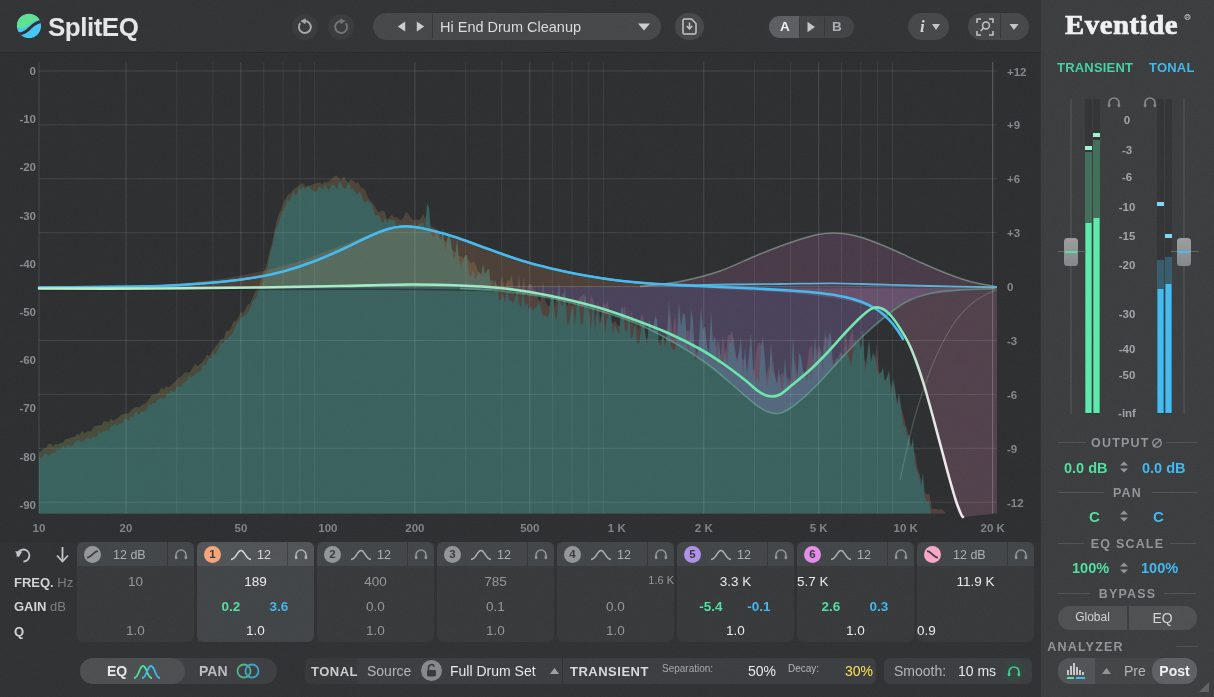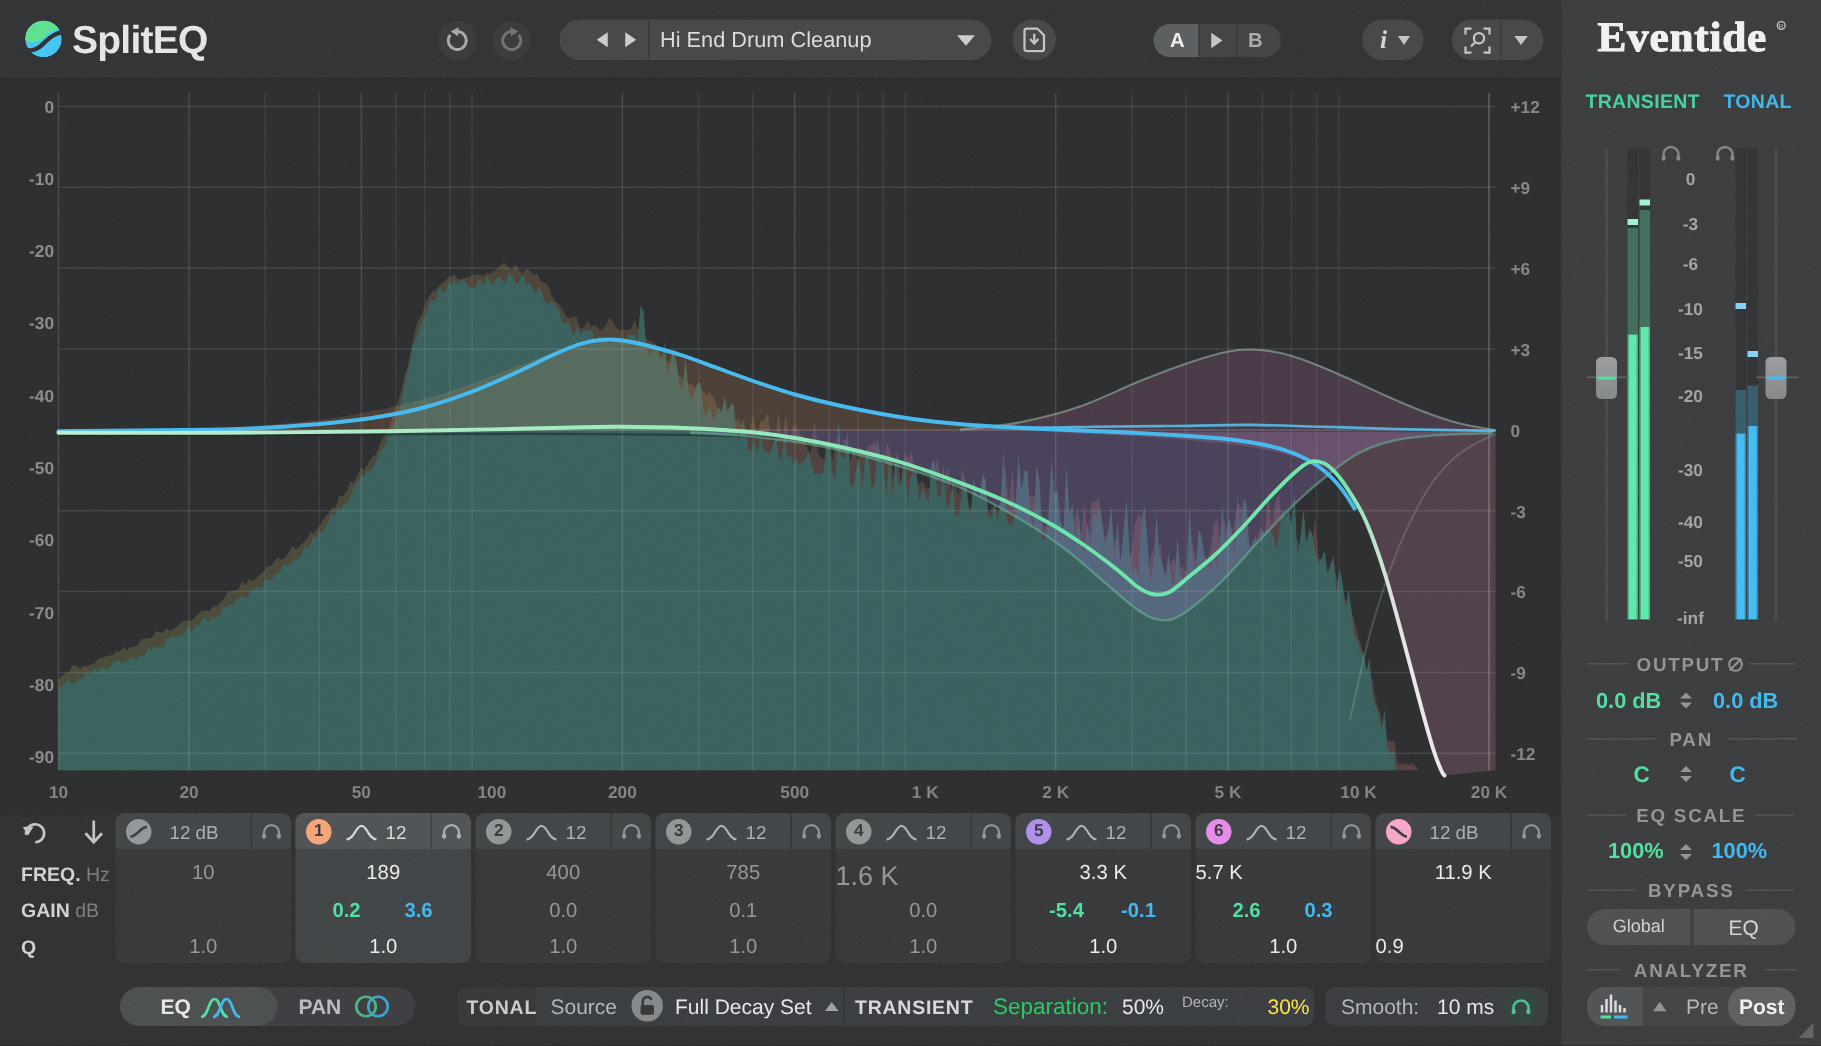--- a/index.html
+++ b/index.html
@@ -259,21 +259,21 @@
 <div class="a" style="left:1141px;top:560px;font-size:14.5px;font-weight:700;color:#38b6f0">100%</div>
 <div class="hr" style="left:1058px;top:593px;width:32px"></div>
 <div class="hr" style="left:1164px;top:593px;width:32px"></div>
 <div class="a" style="left:1041px;top:587px;width:173px;text-align:center;font-size:12.5px;font-weight:700;letter-spacing:1.2px;color:#8e9193">BYPASS</div>
 <div class="a" style="left:1058px;top:606px;width:139px;height:24px;border-radius:12px;background:#47494b"></div>
 <div class="a" style="left:1127px;top:606px;width:1.5px;height:24px;background:#333537"></div>
 <div class="a" style="left:1058px;top:610px;width:69px;text-align:center;font-size:12px;color:#cfd1d3">Global</div>
 <div class="a" style="left:1128px;top:610px;width:69px;text-align:center;font-size:14px;color:#cfd1d3">EQ</div>
 <div class="hr" style="left:1058px;top:646px;width:22px"></div>
 <div class="hr" style="left:1176px;top:646px;width:22px"></div>
-<div class="a" style="left:1041px;top:640px;width:173px;text-align:center;font-size:12.5px;font-weight:700;letter-spacing:1.2px;color:#8e9193">ANALYZER</div>
+<div class="a" style="left:999px;top:640px;width:173px;text-align:center;font-size:12.5px;font-weight:700;letter-spacing:1.2px;color:#8e9193">ANALYZER</div>
 <div class="a" style="left:1058px;top:658px;width:139px;height:26px;border-radius:12px;background:#3b3d3f"></div>
 <div class="a" style="left:1058px;top:658px;width:37px;height:26px;border-radius:12px 0 0 12px;background:#4a4d4f"></div>
 <svg class="a" style="left:1066px;top:662px" width="22" height="18" viewBox="0 0 22 18">
 <g stroke="#d8dadc" stroke-width="1.7">
 <line x1="2" y1="13" x2="2" y2="8"></line>
         <line x1="5" y1="13" x2="5" y2="4"></line>
 <line x1="8" y1="13" x2="8" y2="1"></line>
         <line x1="11" y1="13" x2="11" y2="5"></line>
 <line x1="14" y1="13" x2="14" y2="8"></line>
         <line x1="17" y1="13" x2="17" y2="10"></line>
@@ -375,21 +375,21 @@
 <svg class="a" style="left:590px;top:548.5px" width="22" height="12" viewBox="0 0 22 12">
 <path d="M1,10.5 C6.5,10.5 7,1.5 11,1.5 C15,1.5 15.5,10.5 21,10.5" fill="none" stroke="#a9acae" stroke-width="1.5"></path>
     </svg>
 <div class="a" style="left:617px;top:547.5px;font-size:12.5px;color:#a9acae">12</div>
 <div class="a" style="left:647px;top:542px;width:1px;height:24px;background:rgba(0,0,0,0.25)"></div>
 <svg style="position:absolute;left:654px;top:548px" width="14" height="12" viewBox="0 0 14 12">
       <path d="M2,10 L2,7 A5,5 0 0 1 12,7 L12,10" fill="none" stroke="#8b8e90" stroke-width="1.5" stroke-linecap="round"></path>
       <rect x="0.8" y="7.6" width="2.6" height="3.6" rx="1.2" fill="#8b8e90"></rect>
       <rect x="10.6" y="7.6" width="2.6" height="3.6" rx="1.2" fill="#8b8e90"></rect>
     </svg>
-<div class="a" style="left:557px;top:574px;width:117px;text-align:left;font-size:18px;color:#909395">1.6 K</div>
+<div class="a" style="left:557px;top:574px;width:117px;text-align:right;font-size:11px;color:#909395">1.6 K</div>
 <div class="a" style="left:557px;top:599px;width:117px;text-align:center;font-size:13.5px;color:#909395">0.0</div>
 <div class="a" style="left:557px;top:623px;width:117px;text-align:center;font-size:13.5px;color:#909395">1.0</div>
 <div class="a" style="left:677px;top:542px;width:117px;height:100px;border-radius:6px;background:#2f3132"></div>
 <div class="a" style="left:677px;top:542px;width:117px;height:24px;border-radius:6px 6px 0 0;background:#3b3e40"></div>
 <div class="a" style="left:684px;top:545.5px;width:17px;height:17px;border-radius:50%;background:#ab8ce9"></div>
 <div class="a" style="left:684px;top:547.7px;width:17px;text-align:center;font-size:11.5px;font-weight:700;color:#303234">5</div>
 <svg class="a" style="left:710px;top:548.5px" width="22" height="12" viewBox="0 0 22 12">
 <path d="M1,10.5 C6.5,10.5 7,1.5 11,1.5 C15,1.5 15.5,10.5 21,10.5" fill="none" stroke="#a9acae" stroke-width="1.5"></path>
     </svg>
 <div class="a" style="left:737px;top:547.5px;font-size:12.5px;color:#a9acae">12</div>
@@ -451,27 +451,27 @@
 <div class="a" style="left:305px;top:658px;width:571px;height:26px;border-radius:6px;background:#333639"></div>
     <div class="a" style="left:884px;top:658px;width:148px;height:26px;border-radius:6px;background:#333639"></div>
 <div class="a" style="left:305px;top:658px;width:52px;height:26px;border-radius:6px 0 0 6px;background:#2e3032"></div>
 <div class="a" style="left:311px;top:664px;font-size:13px;font-weight:700;letter-spacing:0.5px;color:#c8cbcd">TONAL</div>
 <div class="a" style="left:367px;top:663px;font-size:14px;color:#b0b3b5">Source</div>
 <div class="a" style="left:421px;top:660px;width:21px;height:21px;border-radius:50%;background:#808486"></div>
 <svg class="a" style="left:425px;top:663px" width="13" height="15" viewBox="0 0 13 15">
 <path d="M3.5,7 L3.5,4.5 A3,3 0 0 1 9.3,3.6" fill="none" stroke="#2e3032" stroke-width="1.6"></path>
 <rect x="2" y="7" width="9" height="6.5" rx="1.4" fill="#2e3032"></rect>
     </svg>
-<div class="a" style="left:450px;top:663px;font-size:14px;color:#e4e6e8">Full Decay Set</div>
+<div class="a" style="left:450px;top:663px;font-size:14px;color:#e4e6e8">Full Drum Set</div>
 <svg class="a" style="left:549px;top:667px" width="11" height="8" viewBox="0 0 11 8">
       <path d="M5.5,1 L10,7 L1,7 Z" fill="#9a9da0"></path>
     </svg>
 <div class="a" style="left:562px;top:658px;width:1px;height:26px;background:#27292a"></div>
 <div class="a" style="left:570px;top:664px;font-size:13px;font-weight:700;letter-spacing:0.5px;color:#d5d7d9">TRANSIENT</div>
-<div class="a" style="left:662px;top:663px;font-size:15px;color:#22c55e">Separation:</div>
+<div class="a" style="left:662px;top:663px;font-size:10px;color:#a3a3a3">Separation:</div>
 <div class="a" style="left:748px;top:663px;font-size:14px;color:#e4e6e8">50%</div>
 <div class="a" style="left:788px;top:663px;font-size:10px;color:#b0b3b5">Decay:</div>
 <div class="a" style="left:845px;top:663px;font-size:14px;color:#fde047">30%</div>
 
 <div class="a" style="left:894px;top:663px;font-size:14px;color:#b0b3b5">Smooth:</div>
 <div class="a" style="left:958px;top:663px;font-size:14px;color:#e4e6e8">10 ms</div>
 <div class="a" style="left:1003px;top:660px;width:22px;height:22px;border-radius:50%;background:#2c3e38"></div>
 <svg style="position:absolute;left:1007px;top:665px" width="14" height="12" viewBox="0 0 14 12">
       <path d="M2,10 L2,7 A5,5 0 0 1 12,7 L12,10" fill="none" stroke="#45c08b" stroke-width="1.7" stroke-linecap="round"></path>
       <rect x="0.8" y="7.6" width="2.6" height="3.6" rx="1.2" fill="#45c08b"></rect>

